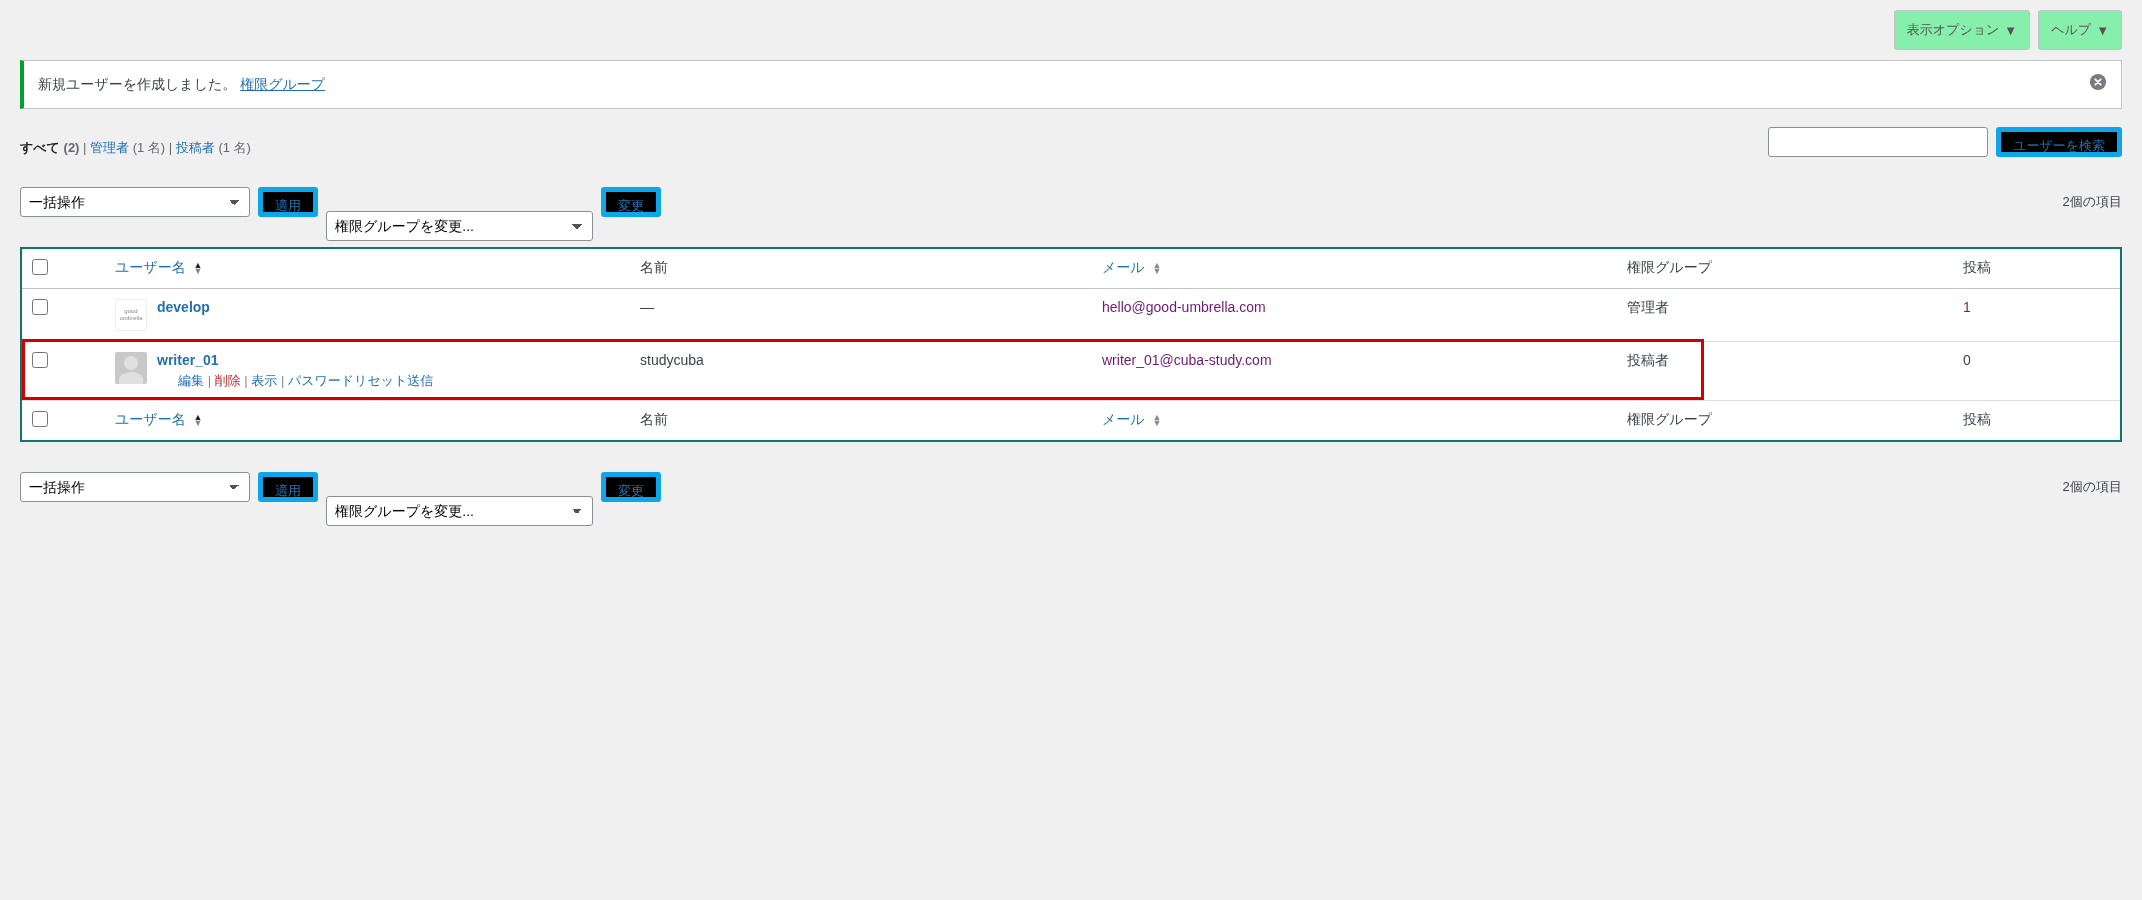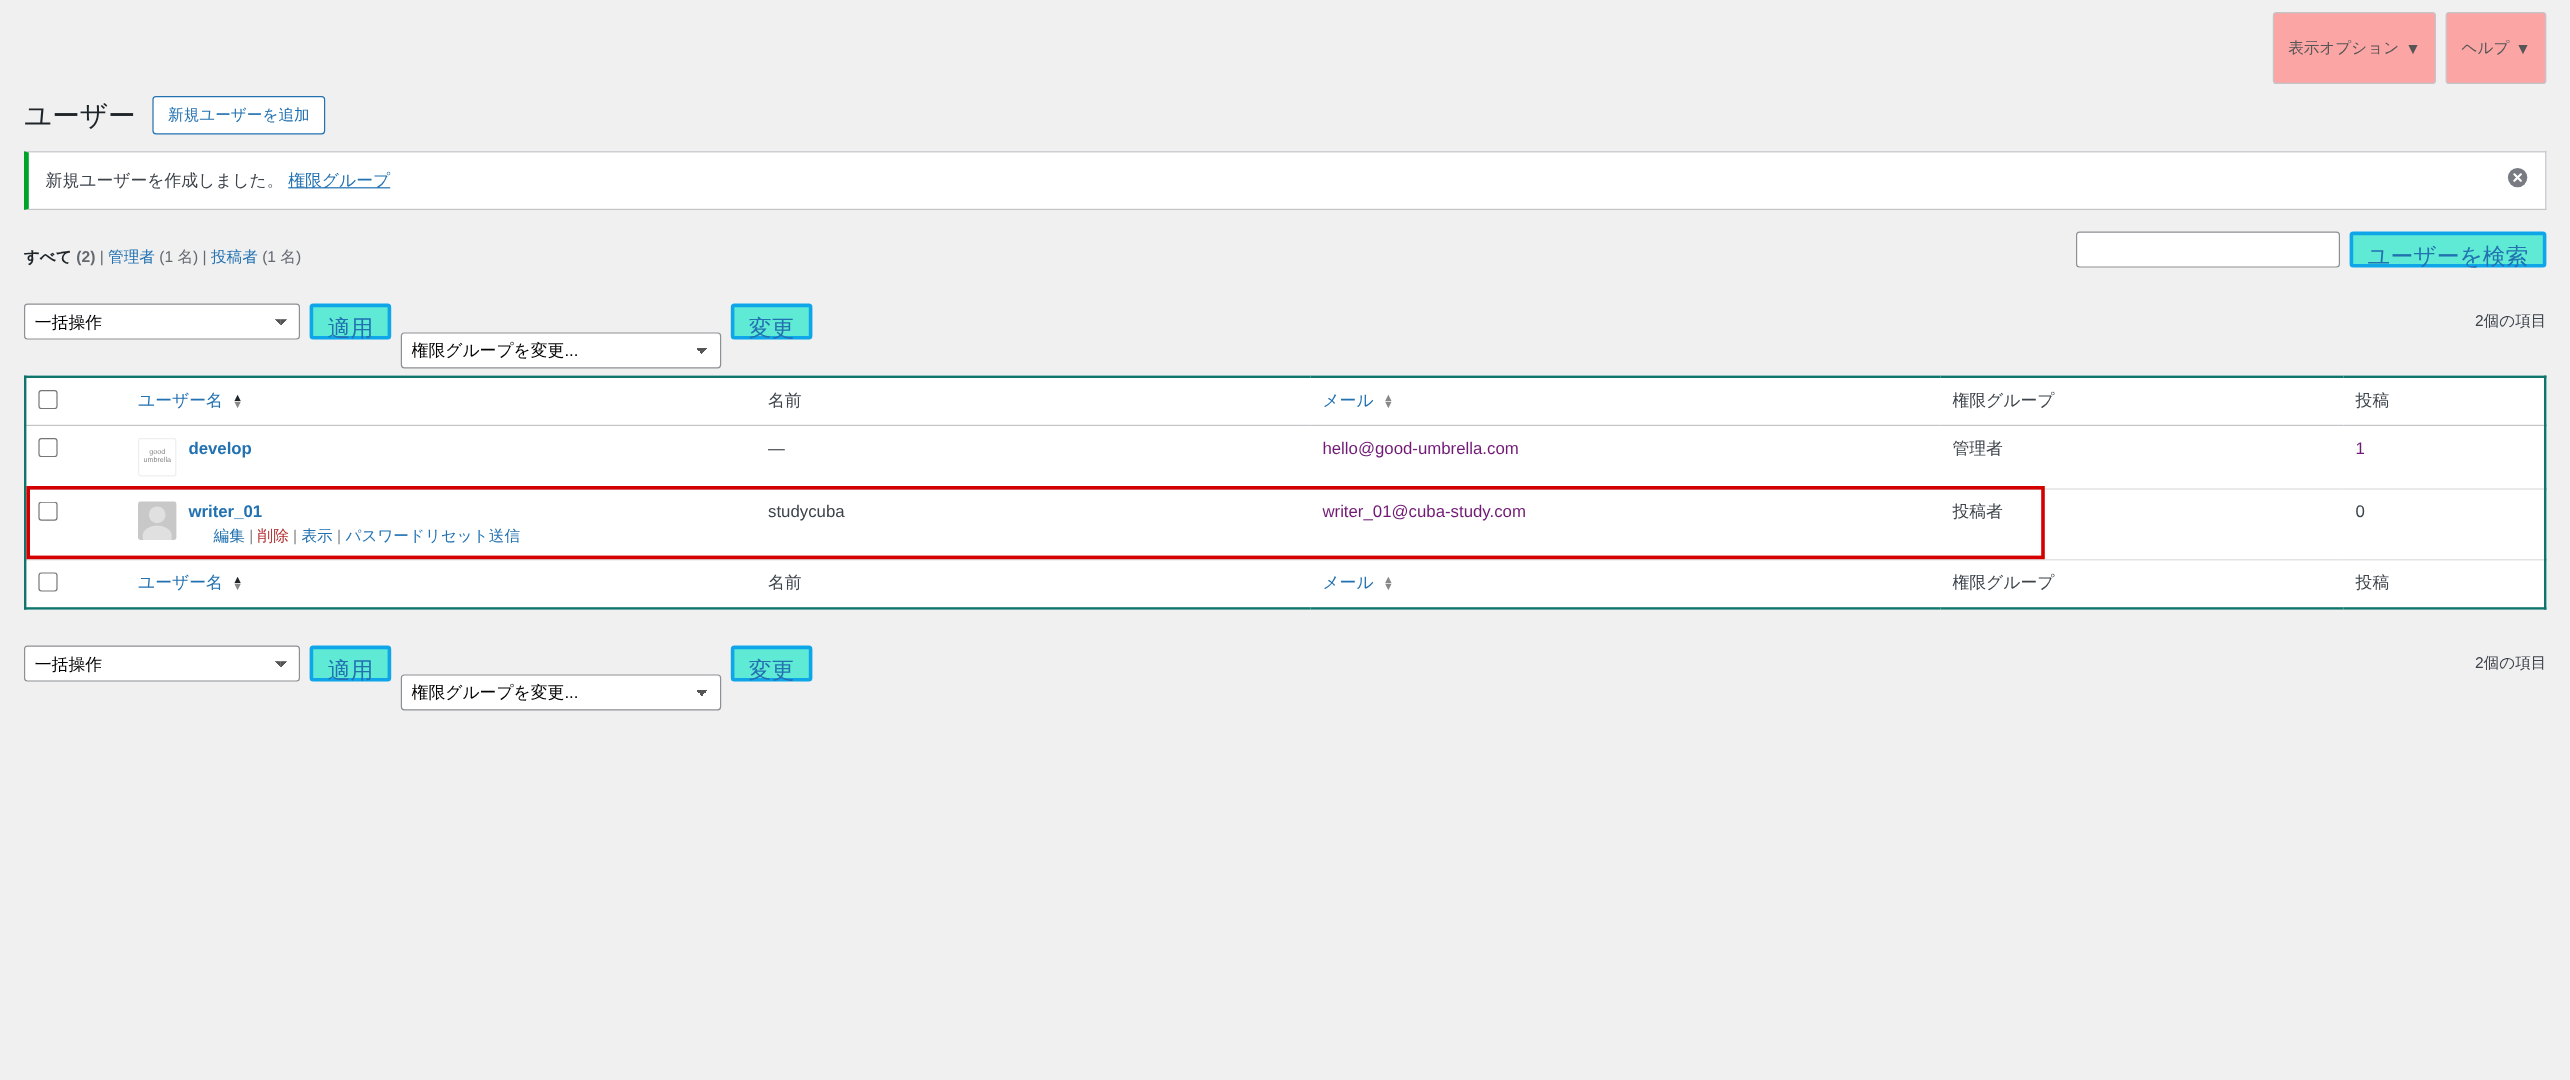--- a/index.html
+++ b/index.html
@@ -1,33 +1,33 @@
 <!DOCTYPE html>
 <html><head>
   <meta charset="utf-8">
   <style>
     * { box-sizing: border-box; margin: 0; padding: 0; }
     body { font-family: -apple-system, BlinkMacSystemFont, "Segoe UI", "Hiragino Sans", sans-serif; background: #f0f0f1; color: #3c434a; font-size: 13px; }
     .wrap { padding: 10px 20px 20px 20px; max-width: 100%; }
     .top-buttons { display: flex; justify-content: flex-end; gap: 8px; margin-bottom: 10px; }
-    .screen-btn { background: #fca5a5; border: 1px solid #c3c4c7; border-radius: 3px; padding: 20px 12px; font-size: 13px; color: #555; cursor: pointer; display: inline-flex; align-items: center; gap: 5px; }
+    .screen-btn { background: #86efac; border: 1px solid #c3c4c7; border-radius: 3px; padding: 10px 12px; font-size: 13px; color: #555; cursor: pointer; display: inline-flex; align-items: center; gap: 5px; }
     .header-row { display: flex; align-items: center; gap: 14px; margin-bottom: 14px; }
     h1 { font-size: 23px; font-weight: 400; color: #1d2327; }
     .page-action { border: 1px solid #2271b1; color: #2271b1; background: #fff; padding: 6px 12px; border-radius: 3px; font-size: 13px; cursor: pointer; }
     .notice { background: #fff; border: 1px solid #c3c4c7; border-left: 4px solid #00a32a; padding: 12px 14px; margin-bottom: 18px; display: flex; justify-content: space-between; align-items: center; font-size: 14px; }
     .notice a { color: #2271b1; text-decoration: underline; }
     .dismiss-icon { color: #787c82; font-size: 18px; cursor: pointer; }
     .subsub-row { display: flex; justify-content: space-between; align-items: flex-end; margin-bottom: 0; }
     .subsubsub { font-size: 13px; color: #646970; }
     .subsubsub .current { font-weight: 600; color: #1d2327; }
     .subsubsub a { color: #2271b1; text-decoration: none; }
     .subsubsub .count { color: #646970; }
     .search-box { display: flex; gap: 8px; }
     .search-input { border: 1px solid #8c8f94; border-radius: 3px; padding: 4px 8px; width: 220px; height: 30px; font-size: 14px; }
-    .button { border: 3px solid #0ea5e9; color: #2271b1; background: #5eead4; padding: 5px 12px; border-radius: 3px; font-size: 19px; cursor: pointer; height: 30px; }
+    .button { border: 5px solid #0ea5e9; color: #2271b1; background: #000000; padding: 5px 12px; border-radius: 3px; font-size: 13px; cursor: pointer; height: 30px; }
     .tablenav { display: flex; justify-content: space-between; align-items: center; margin-bottom: 6px; margin-top: 6px; }
     .actions { display: flex; gap: 8px; align-items: center; }
     select { border: 1px solid #8c8f94; border-radius: 3px; padding: 4px 28px 4px 8px; height: 30px; font-size: 14px; background: #fff; appearance: none; background-image: linear-gradient(45deg, transparent 50%, #555 50%), linear-gradient(135deg, #555 50%, transparent 50%); background-position: calc(100% - 15px) center, calc(100% - 10px) center; background-size: 5px 5px, 5px 5px; background-repeat: no-repeat; }
     .bulk-select { width: 230px; }
     .role-select { width: 267px; margin-top: 48px; }
     .paging-text { font-size: 13px; color: #3c434a; }
     table.wp-list-table { width: 100%; border-collapse: collapse; background: #fff; border: 2px solid #0f766e; }
     .wp-list-table th, .wp-list-table td { text-align: left; padding: 10px 10px; vertical-align: top; font-size: 14px; }
     .wp-list-table thead th, .wp-list-table tfoot th { border-bottom: 1px solid #c3c4c7; font-weight: 400; color: #2271b1; }
     .wp-list-table tfoot th { border-top: 1px solid #c3c4c7; border-bottom: none; }
@@ -67,24 +67,20 @@
     <button class="screen-btn">
       <span>表示オプション</span>
       <span>▼</span>
     </button>
     <button class="screen-btn">
       <span>ヘルプ</span>
       <span>▼</span>
     </button>
   </div>
 
-  <div class="header-row">
-    <h1>ユーザー</h1>
-    <button class="page-action">新規ユーザーを追加</button>
-  </div>
 
   <div class="notice">
     <div>
       <span>新規ユーザーを作成しました。</span>
       <a href="#">権限グループ</a>
     </div>
     <span class="dismiss-icon">
       <svg width="18" height="18" viewBox="0 0 20 20" fill="currentColor">
           <circle cx="10" cy="10" r="9"></circle>
           <path d="M7 7l6 6M13 7l-6 6" stroke="#fff" stroke-width="2" stroke-linecap="round"></path>

